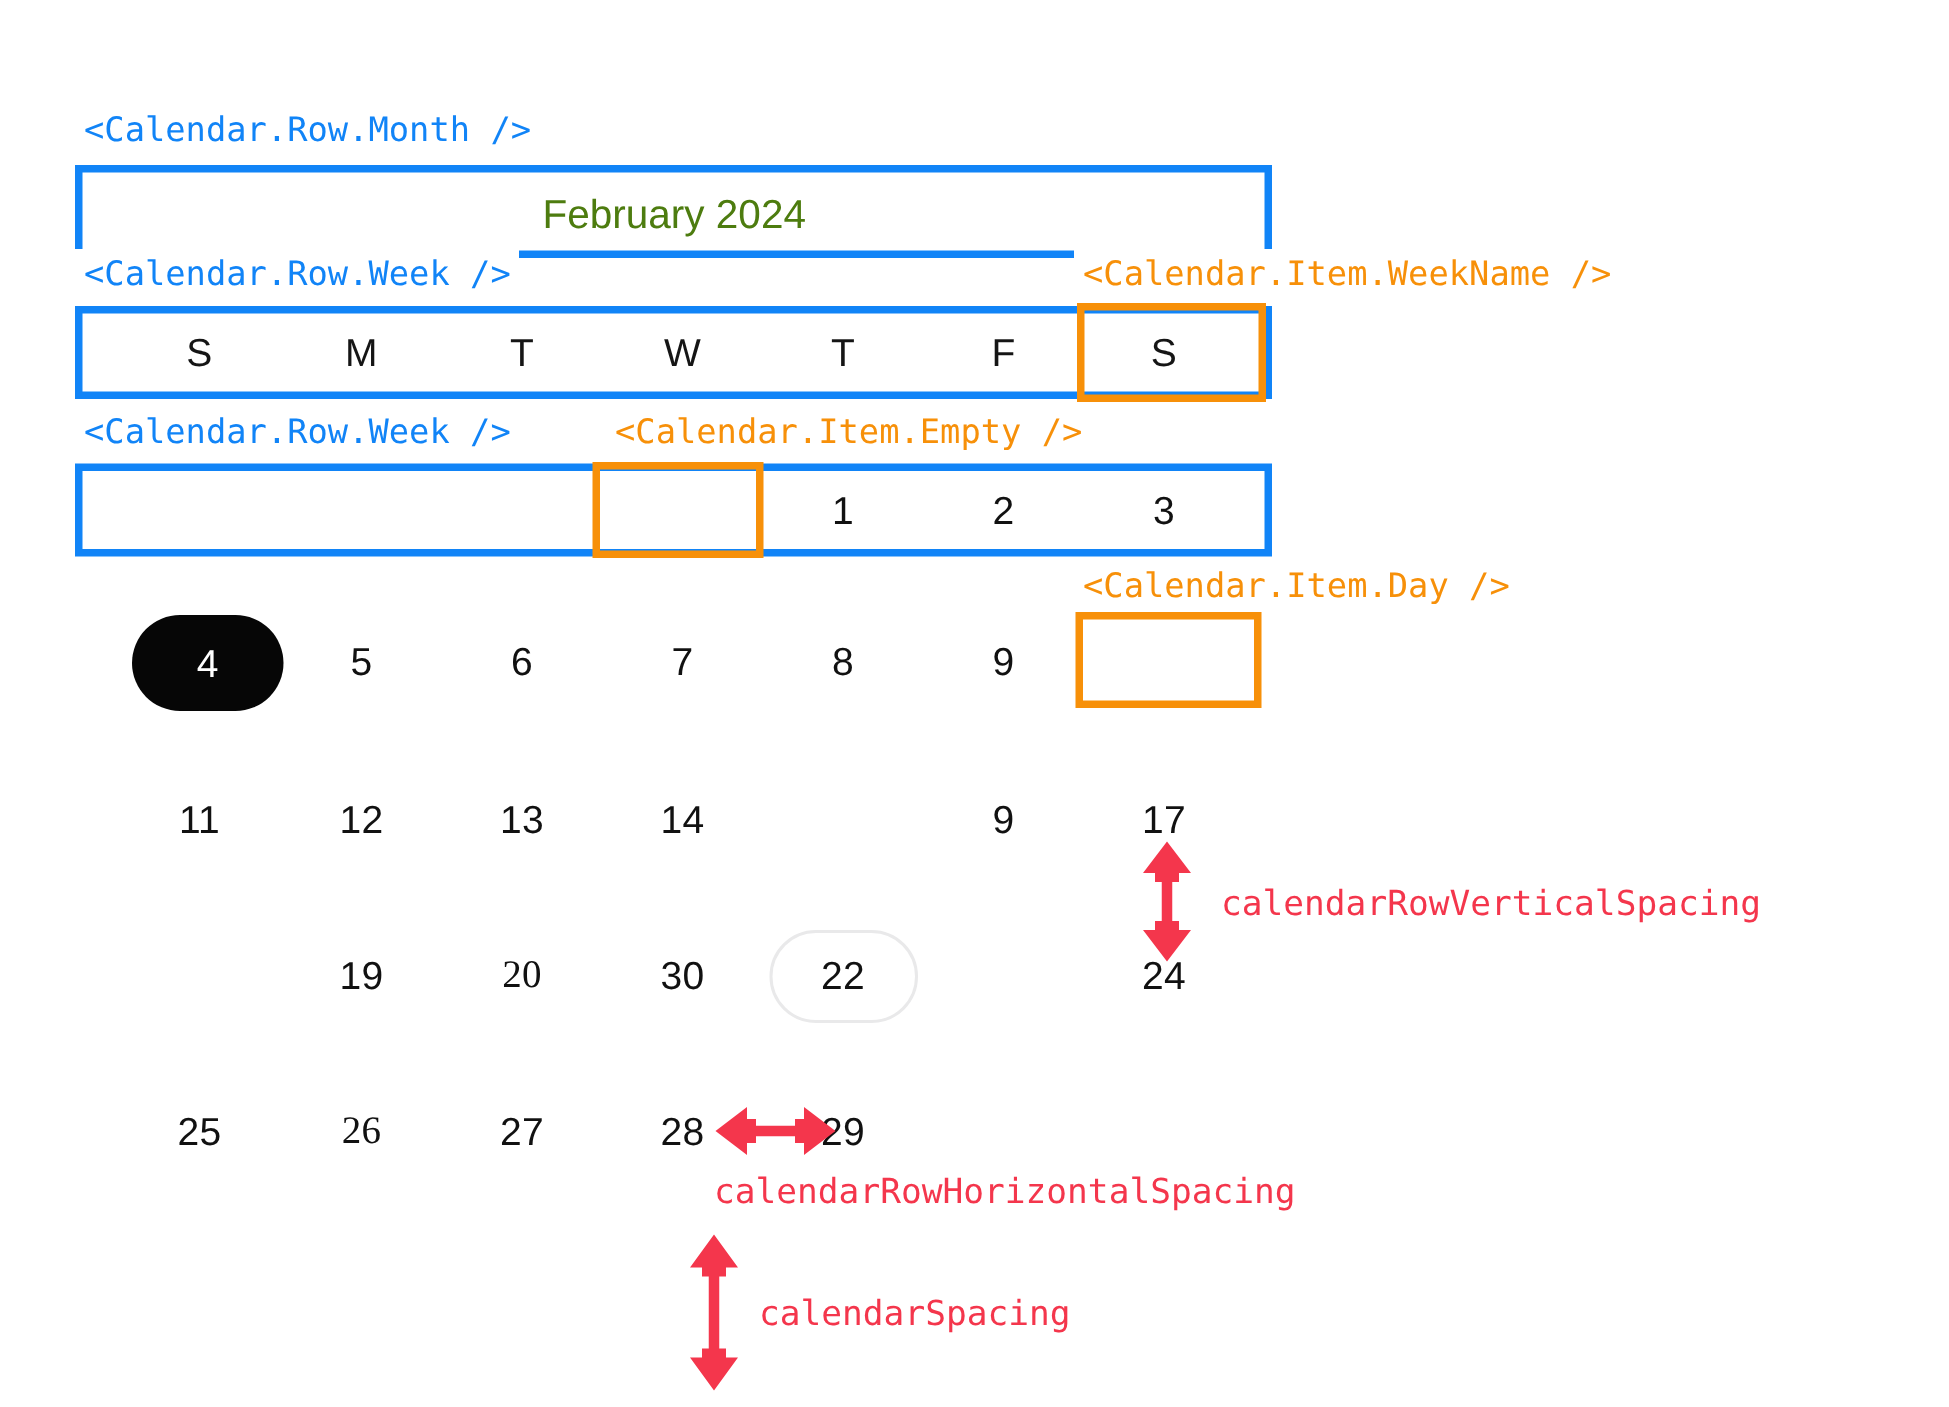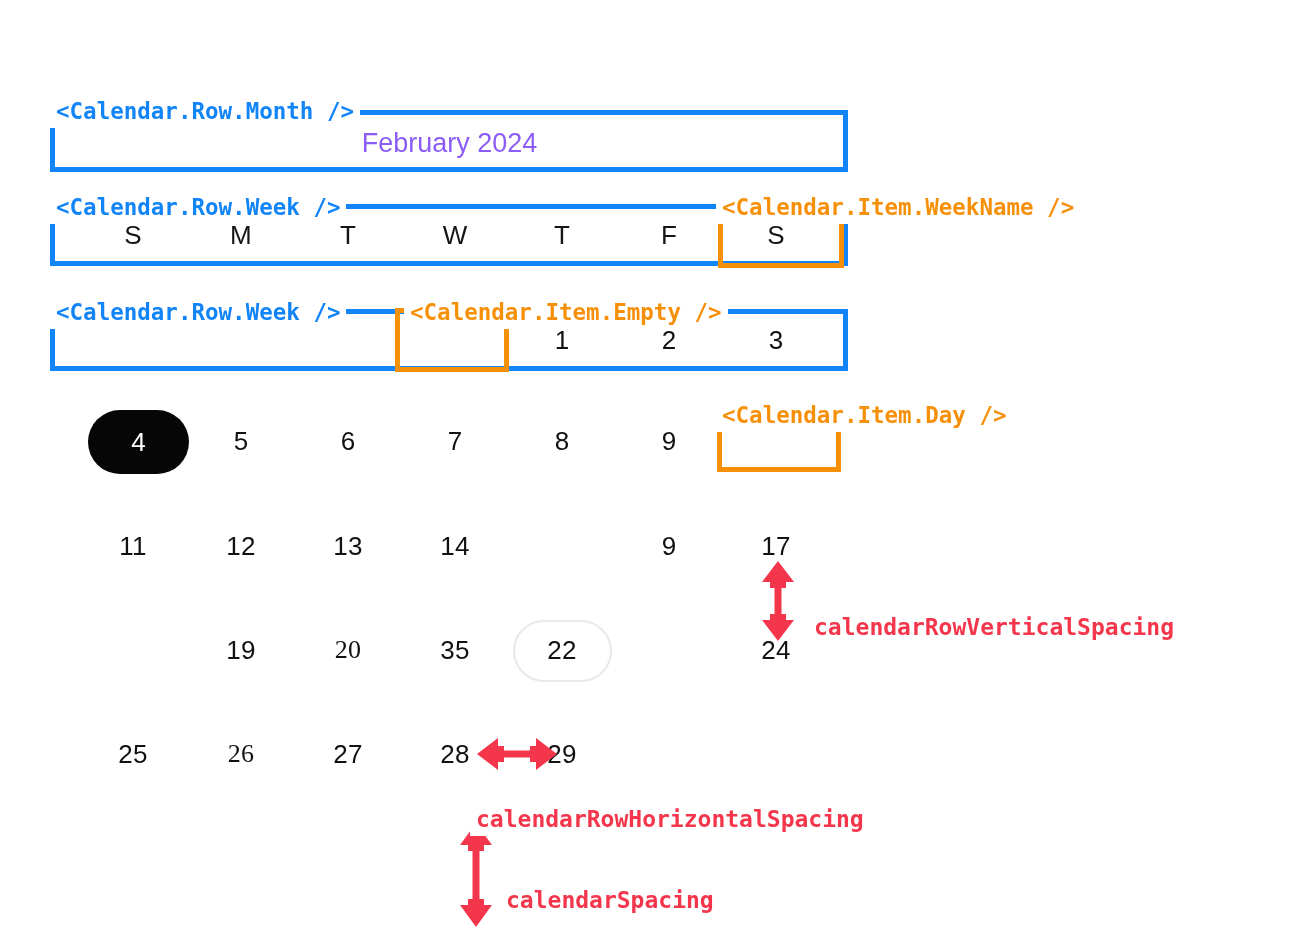--- a/index.html
+++ b/index.html
@@ -35,21 +35,21 @@
   .month-title {
     position: absolute;
     left: 52px;
     top: 112px;
     width: 795px;
     height: 62px;
     display: flex;
     align-items: center;
     justify-content: center;
     font-size: 27px;
-    color: #8b5cf6;
+    color: #4d7c0f;
   }
 
   
   .weekname {
     top: 205px;
     height: 60px;
     width: 114px;
     font-size: 26px;
     color: #151515;
   }
@@ -89,27 +89,26 @@
     box-sizing: border-box;
     background: transparent;
     z-index: 5;
   }
 
   
   .tag {
     position: absolute;
     font-family: "DejaVu Sans Mono", monospace;
     font-size: 22.5px;
-    font-weight: bold;
+    font-weight: normal;
     line-height: 30px;
     background: #ffffff;
     padding: 2px 6px;
     white-space: nowrap;
     z-index: 10;
-    margin-top: 24px;
   }
   .tag-blue   { color: #1184f7; }
   .tag-orange { color: #f79009; }
   .tag-red    { color: #f4364c; font-size: 23px; }
 
   
   .arrow {
     position: absolute;
     z-index: 8;
   }
@@ -174,21 +173,21 @@
 
   <div class="cal-cell daycell" style="left:76px;  top:515px;">11</div>
   <div class="cal-cell daycell" style="left:184px; top:515px;">12</div>
   <div class="cal-cell daycell" style="left:291px; top:515px;">13</div>
   <div class="cal-cell daycell" style="left:398px; top:515px;">14</div>
   <div class="cal-cell daycell" style="left:612px; top:515px;">9</div>
   <div class="cal-cell daycell" style="left:719px; top:515px;">17</div>
 
   <div class="cal-cell daycell" style="left:184px; top:619px;">19</div>
   <div class="cal-cell daycell" style="left:291px; top:619px;font-family:Liberation Serif, serif;">20</div>
-  <div class="cal-cell daycell" style="left:398px; top:619px;">35</div>
+  <div class="cal-cell daycell" style="left:398px; top:619px;">30</div>
   <div class="day-today-ring" style="left:513px; top:620px; width:99px; height:62px;"></div>
   <div class="cal-cell daycell" style="left:505px; top:619px;">22</div>
   <div class="cal-cell daycell" style="left:719px; top:619px;">24</div>
 
   <div class="cal-cell daycell" style="left:76px;  top:723px;">25</div>
   <div class="cal-cell daycell" style="left:184px; top:723px;font-family:Liberation Serif, serif;">26</div>
   <div class="cal-cell daycell" style="left:291px; top:723px;">27</div>
   <div class="cal-cell daycell" style="left:398px; top:723px;">28</div>
   <div class="cal-cell daycell" style="left:505px; top:723px;">29</div>
 

